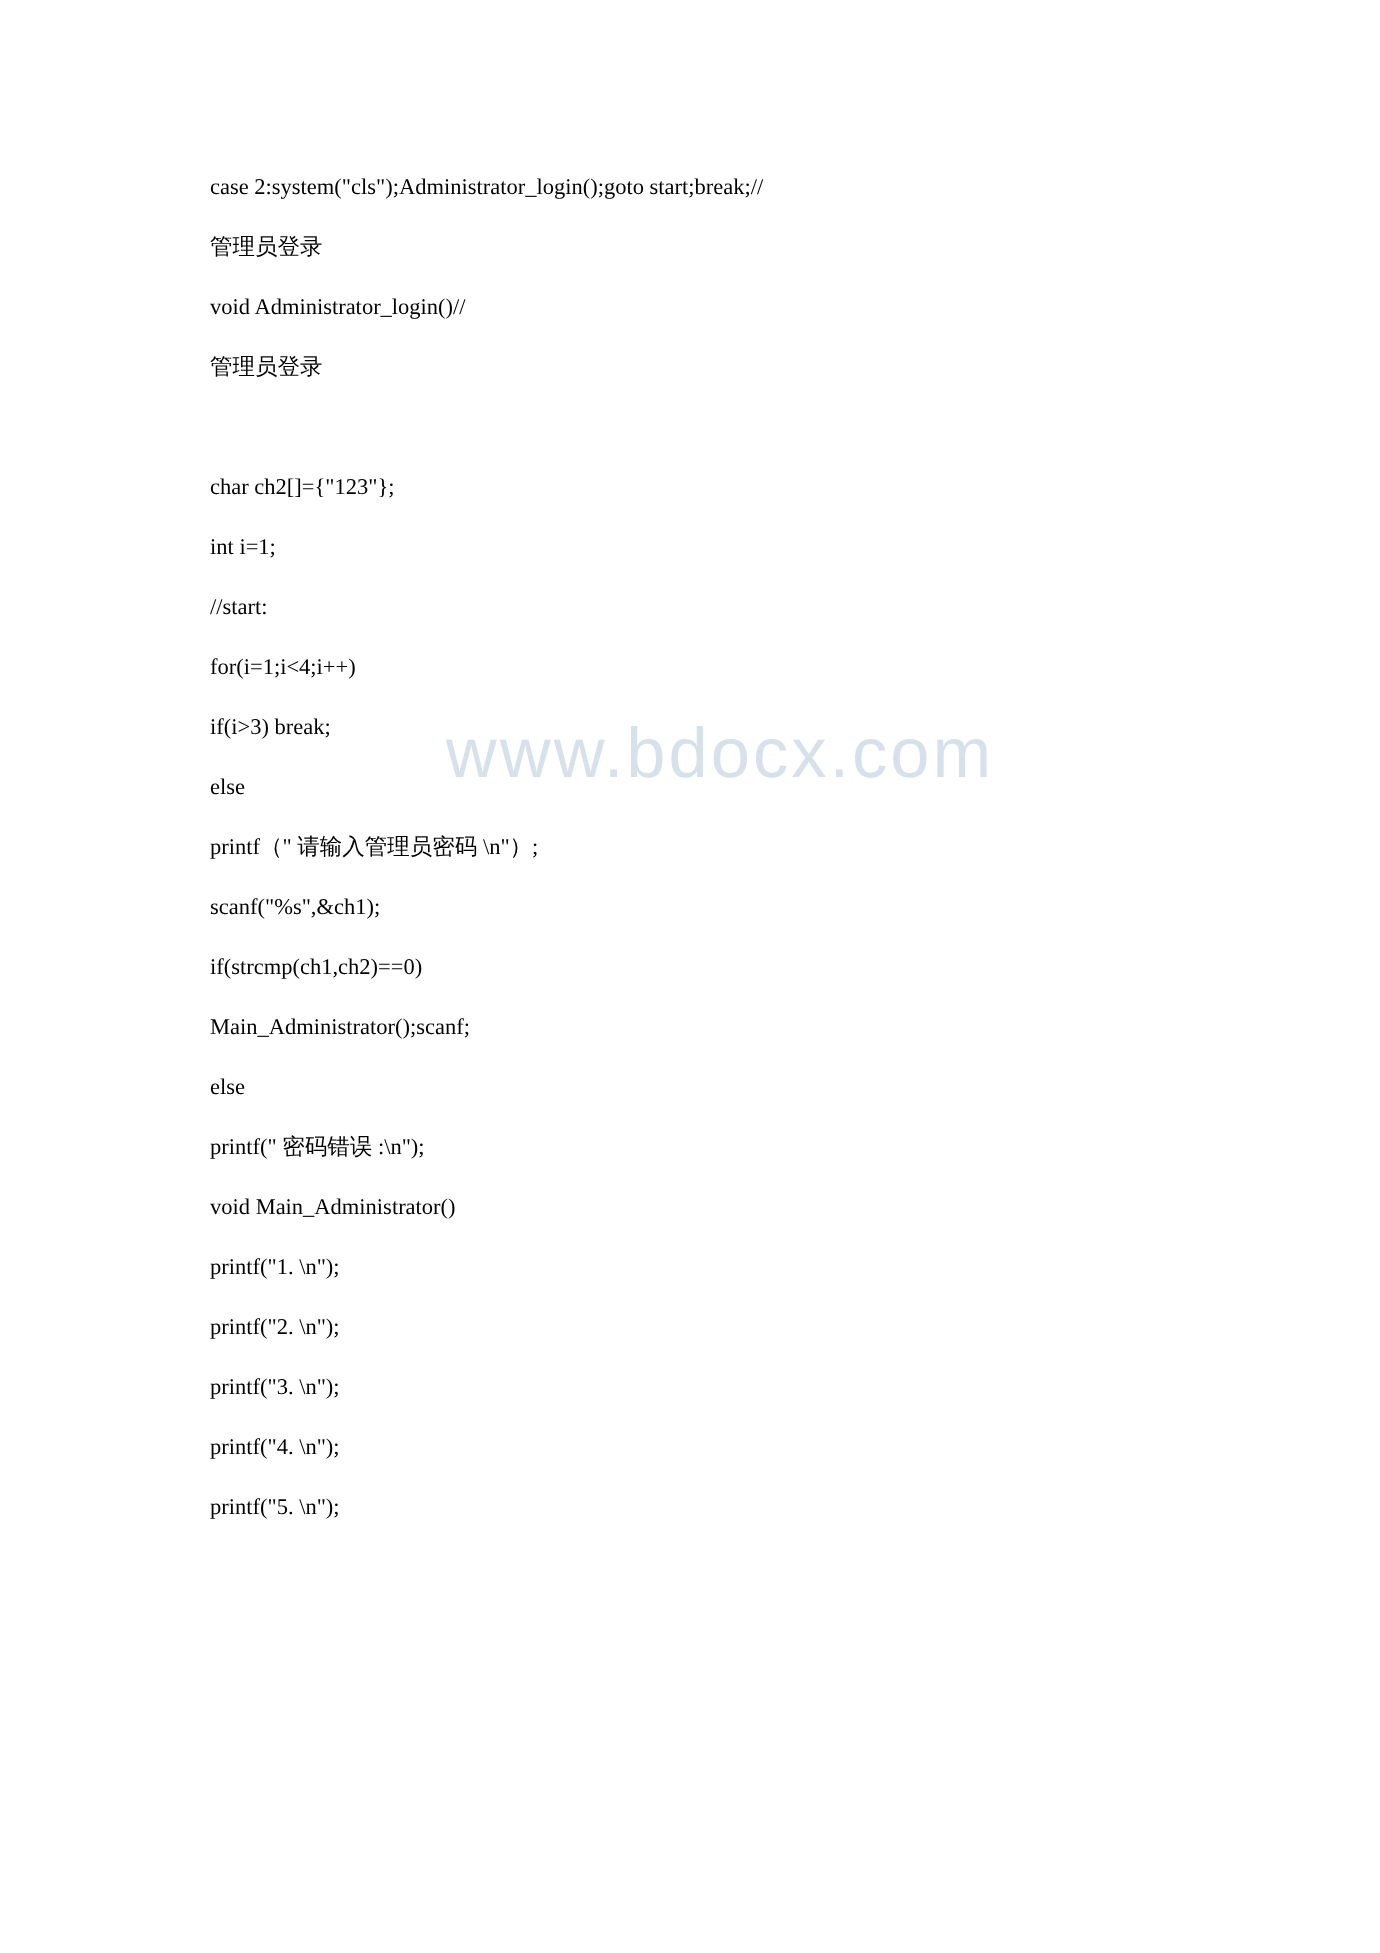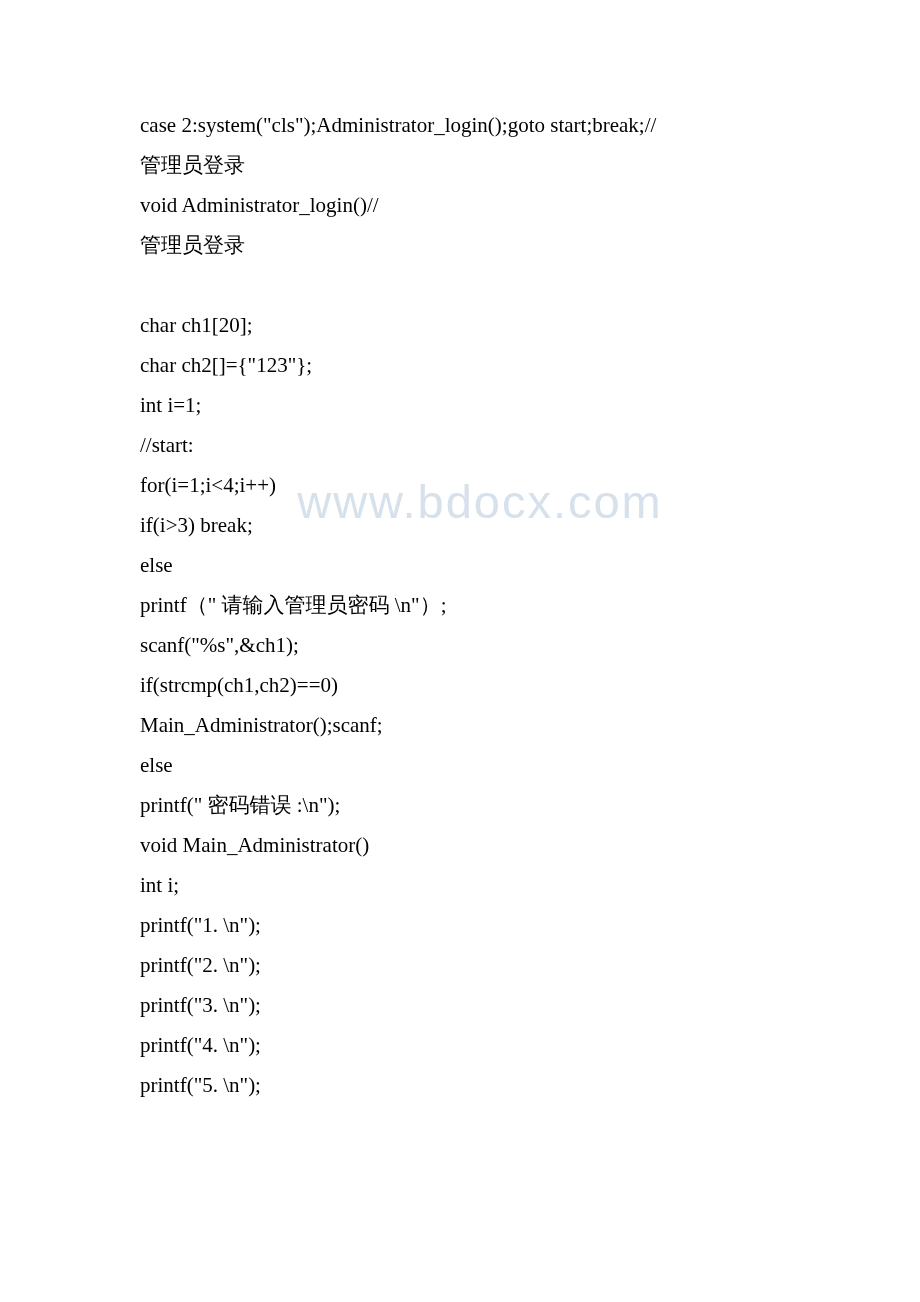--- a/index.html
+++ b/index.html
@@ -7,21 +7,21 @@
     background: #ffffff;
     width: 920px;
     height: 1302px;
     position: relative;
     font-family: "Times New Roman", "SimSun", serif;
   }
   .content {
     padding: 105px 140px 0 140px;
   }
   .line {
-    font-size: 21px;
+    font-size: 15px;
     line-height: 40px;
     color: #000000;
     white-space: pre;
     font-family: "Times New Roman", serif;
   }
   .cjk {
     font-family: Liberation Serif, serif;
   }
   .watermark {
     position: absolute;
@@ -45,33 +45,31 @@
 <body>
 
 <div class="watermark">www.bdocx.com</div>
 
 <div class="content">
   <div class="line">case 2:system("cls");Administrator_login();goto start;break;//</div>
   <div class="line cjk">管理员登录</div>
   <div class="line">void Administrator_login()//</div>
   <div class="line cjk">管理员登录</div>
   <div class="gap"></div>
-  <div class="line">char ch1[20];</div>
   <div class="line">char ch2[]={"123"};</div>
   <div class="line">int i=1;</div>
   <div class="line">//start:</div>
   <div class="line">for(i=1;i&lt;4;i++)</div>
   <div class="line">if(i&gt;3) break;</div>
   <div class="line">else</div>
   <div class="line">printf（" 请输入管理员密码 \n"）;</div>
   <div class="line">scanf("%s",&amp;ch1);</div>
   <div class="line">if(strcmp(ch1,ch2)==0)</div>
   <div class="line">Main_Administrator();scanf;</div>
   <div class="line">else</div>
   <div class="line">printf(" 密码错误 :\n");</div>
   <div class="line">void Main_Administrator()</div>
-  <div class="line">int i;</div>
   <div class="line">printf("1. \n");</div>
   <div class="line">printf("2. \n");</div>
   <div class="line">printf("3. \n");</div>
   <div class="line">printf("4. \n");</div>
   <div class="line">printf("5. \n");</div>
 </div>
 
 </body></html>

